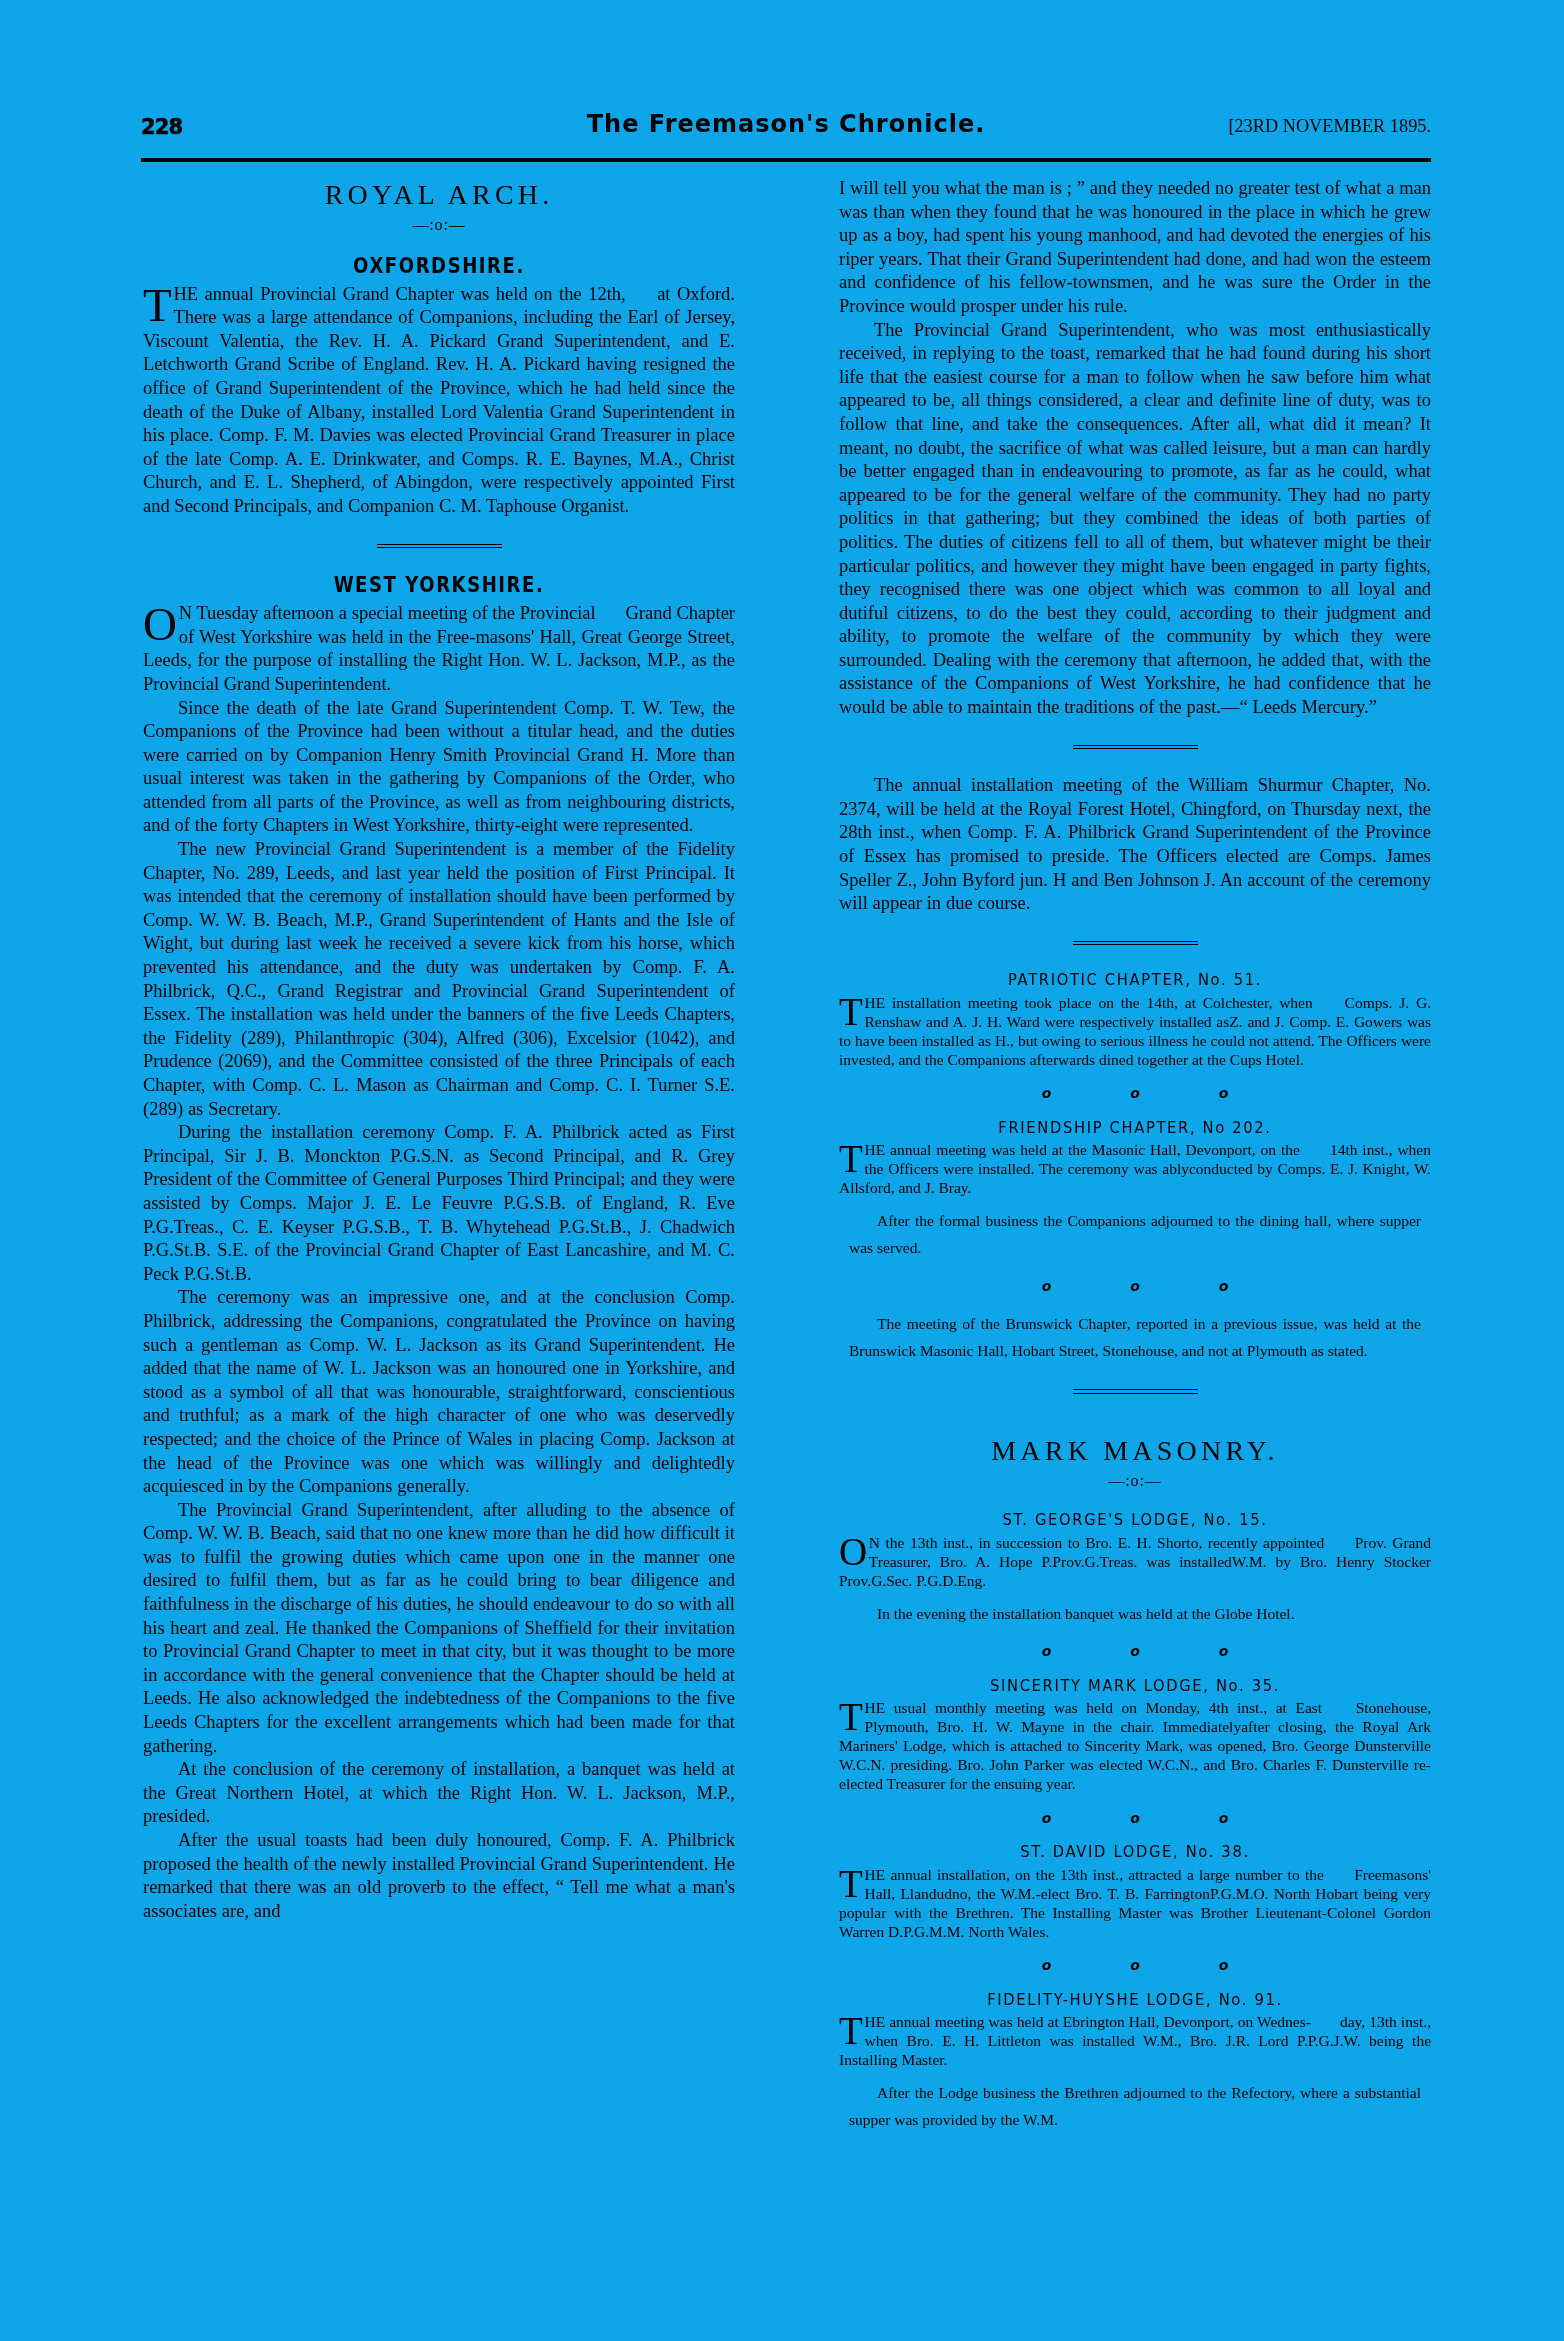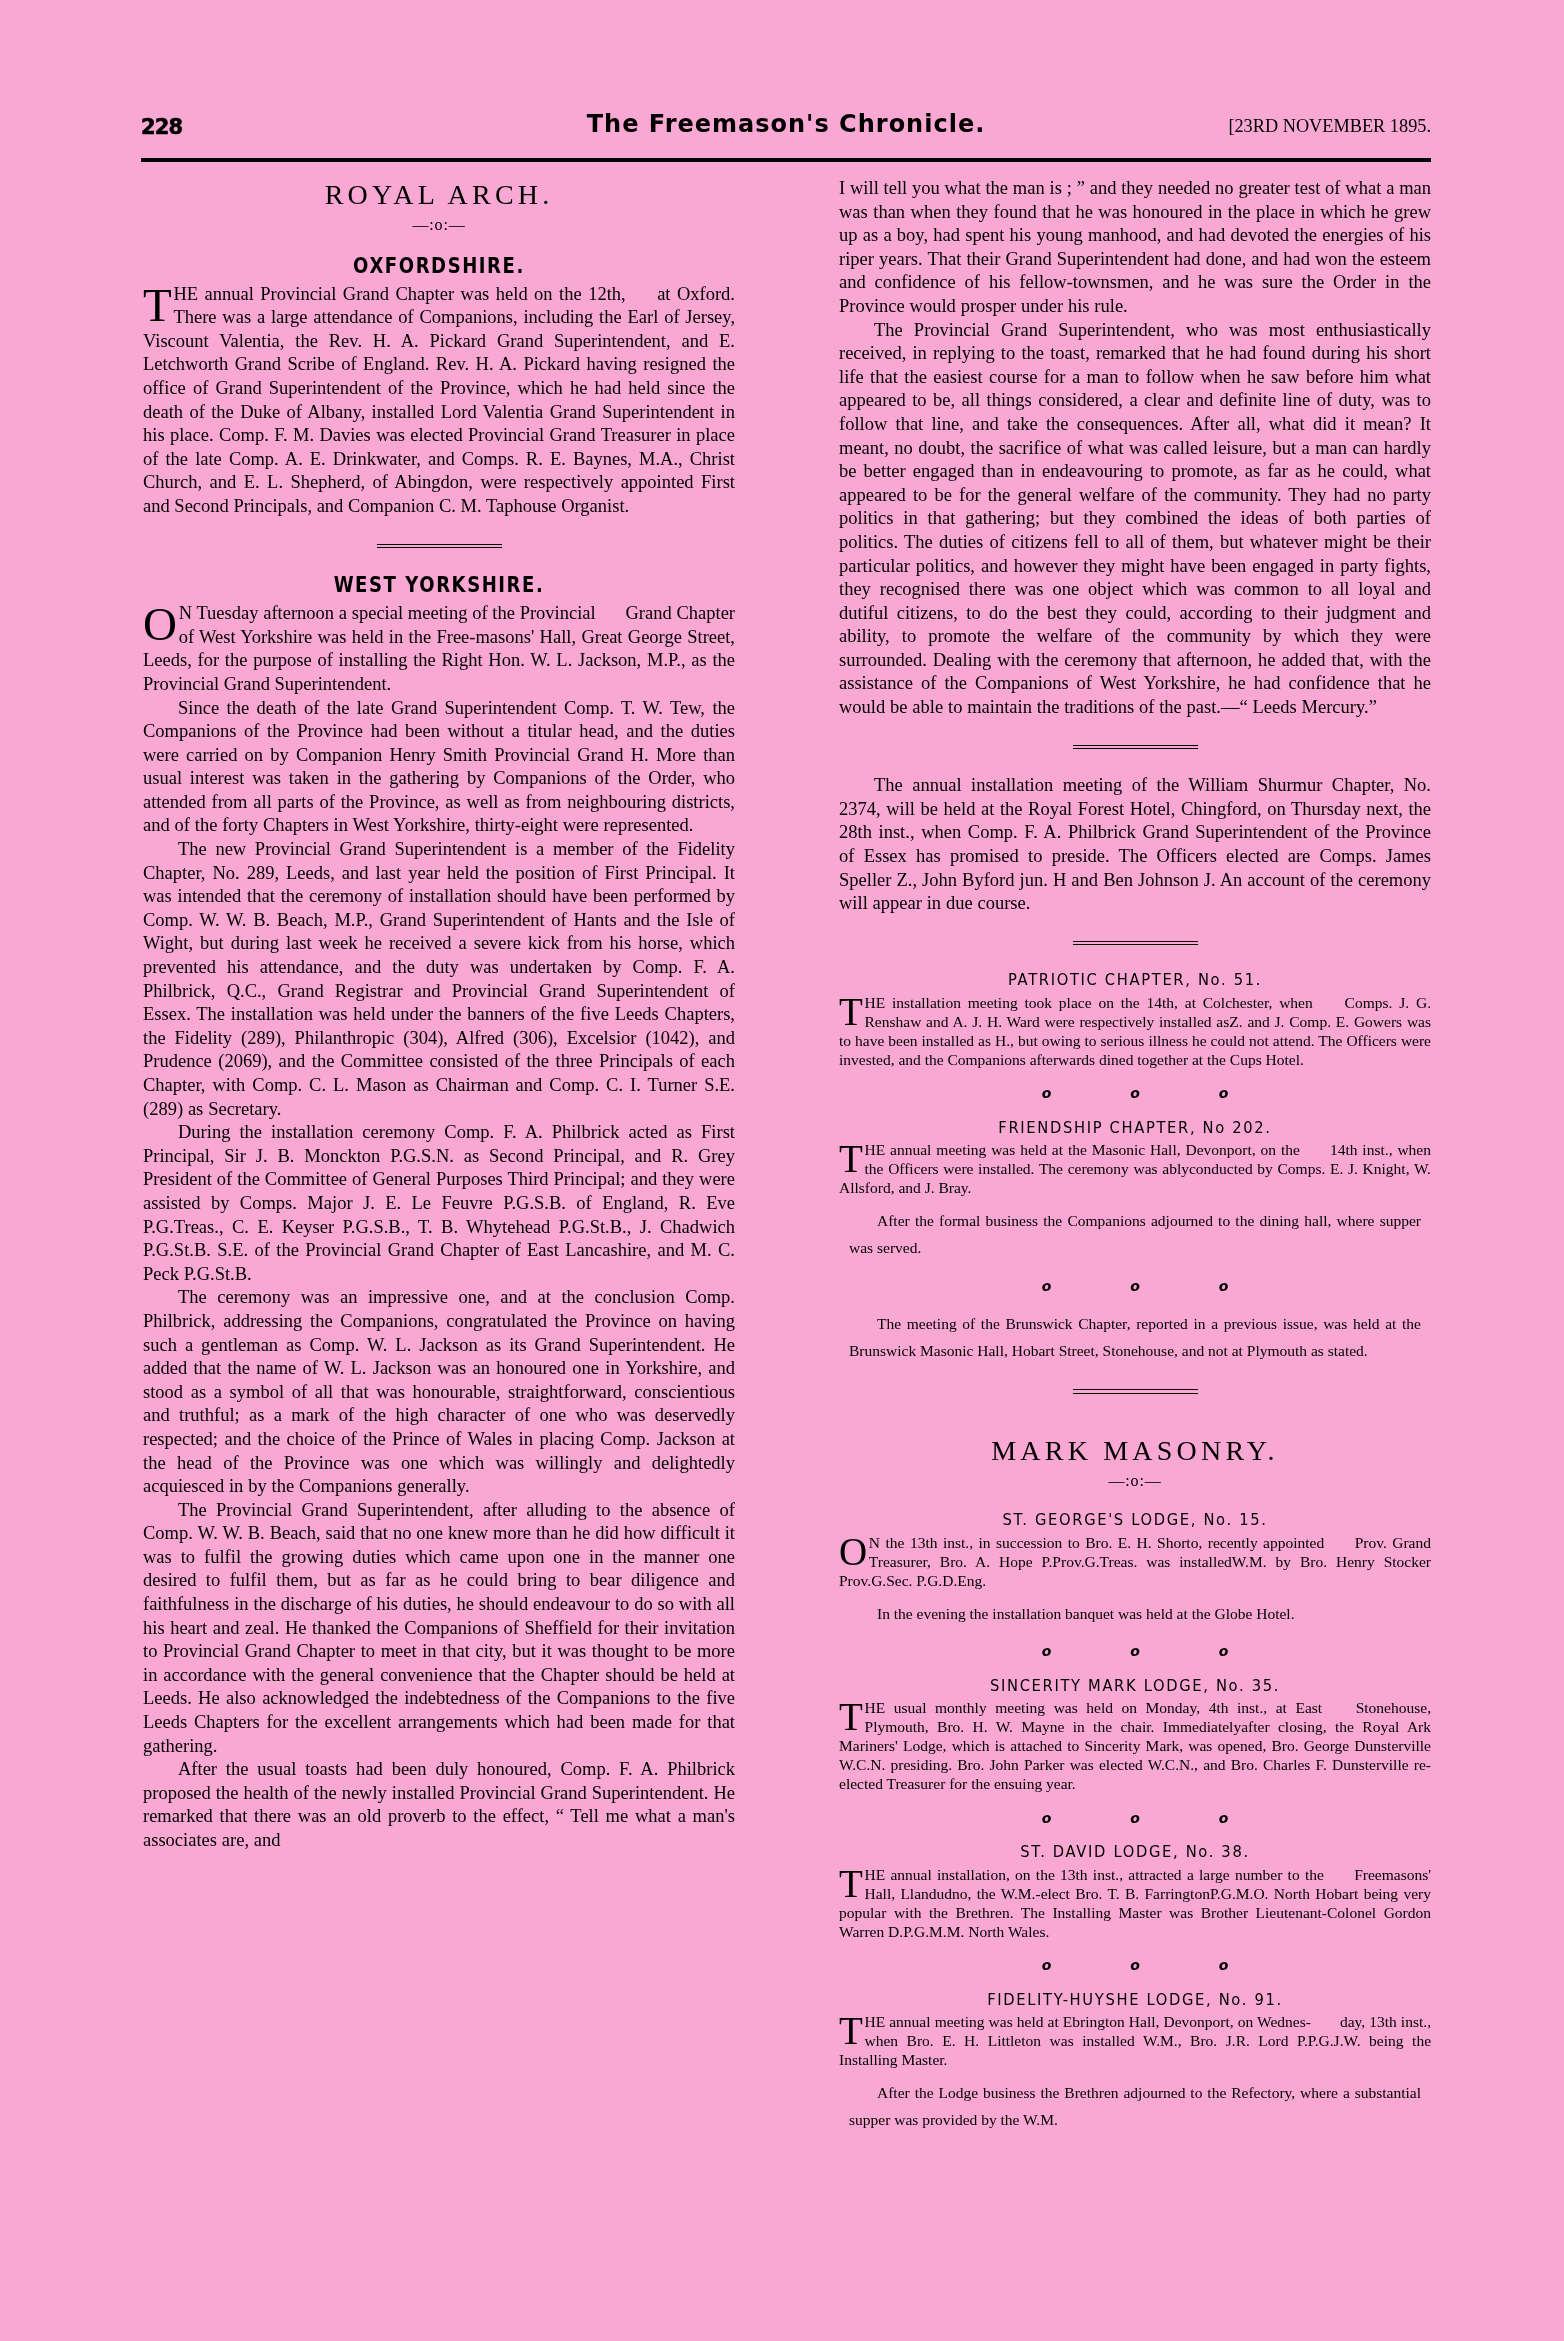--- a/index.html
+++ b/index.html
@@ -4,21 +4,21 @@
 <style>
   html, body {
     margin: 0;
     padding: 0;
     background: #ffffff;
   }
   .page {
     position: relative;
     width: 1564px;
     height: 2342px;
-    background: #f9a8d4;
+    background: #0ea5e9;
     margin: 0 auto;
     box-sizing: border-box;
     padding: 0;
     font-family: "Liberation Serif", "DejaVu Serif", serif;
     color: #000000;
     overflow: hidden;
   }
 
   
   .masthead {
@@ -215,20 +215,21 @@
     <div class="dropcap-para big">
       <span class="dc">O</span><span>N Tuesday afternoon a special meeting of the Provincial</span>
       <span class="ind2"></span><span>Grand Chapter of West Yorkshire was held in the Free-</span><span>masons' Hall, Great George Street, Leeds, for the purpose of installing the Right Hon. W. L. Jackson, M.P., as the Provincial Grand Superintendent.</span>
     </div>
 
     <p class="body">Since the death of the late Grand Superintendent Comp. T. W. Tew, the Companions of the Province had been without a titular head, and the duties were carried on by Companion Henry Smith Provincial Grand H. More than usual interest was taken in the gathering by Companions of the Order, who attended from all parts of the Province, as well as from neighbouring districts, and of the forty Chapters in West Yorkshire, thirty-eight were represented.</p>
     <p class="body">The new Provincial Grand Superintendent is a member of the Fidelity Chapter, No. 289, Leeds, and last year held the position of First Principal. It was intended that the ceremony of installation should have been performed by Comp. W. W. B. Beach, M.P., Grand Superintendent of Hants and the Isle of Wight, but during last week he received a severe kick from his horse, which prevented his attendance, and the duty was undertaken by Comp. F. A. Philbrick, Q.C., Grand Registrar and Provincial Grand Superintendent of Essex. The installation was held under the banners of the five Leeds Chapters, the Fidelity (289), Philanthropic (304), Alfred (306), Excelsior (1042), and Prudence (2069), and the Committee consisted of the three Principals of each Chapter, with Comp. C. L. Mason as Chairman and Comp. C. I. Turner S.E. (289) as Secretary.</p>
     <p class="body">During the installation ceremony Comp. F. A. Philbrick acted as First Principal, Sir J. B. Monckton P.G.S.N. as Second Principal, and R. Grey President of the Committee of General Purposes Third Principal; and they were assisted by Comps. Major J. E. Le Feuvre P.G.S.B. of England, R. Eve P.G.Treas., C. E. Keyser P.G.S.B., T. B. Whytehead P.G.St.B., J. Chadwich P.G.St.B. S.E. of the Provincial Grand Chapter of East Lancashire, and M. C. Peck P.G.St.B.</p>
     <p class="body">The ceremony was an impressive one, and at the conclusion Comp. Philbrick, addressing the Companions, congratulated the Province on having such a gentleman as Comp. W. L. Jackson as its Grand Superintendent. He added that the name of W. L. Jackson was an honoured one in Yorkshire, and stood as a symbol of all that was honourable, straightforward, conscientious and truthful; as a mark of the high character of one who was deservedly respected; and the choice of the Prince of Wales in placing Comp. Jackson at the head of the Province was one which was willingly and delightedly acquiesced in by the Companions generally.</p>
     <p class="body">The Provincial Grand Superintendent, after alluding to the absence of Comp. W. W. B. Beach, said that no one knew more than he did how difficult it was to fulfil the growing duties which came upon one in the manner one desired to fulfil them, but as far as he could bring to bear diligence and faithfulness in the discharge of his duties, he should endeavour to do so with all his heart and zeal. He thanked the Companions of Sheffield for their invitation to Provincial Grand Chapter to meet in that city, but it was thought to be more in accordance with the general convenience that the Chapter should be held at Leeds. He also acknowledged the indebtedness of the Companions to the five Leeds Chapters for the excellent arrangements which had been made for that gathering.</p>
+    <p class="body">At the conclusion of the ceremony of installation, a banquet was held at the Great Northern Hotel, at which the Right Hon. W. L. Jackson, M.P., presided.</p>
     <p class="body">After the usual toasts had been duly honoured, Comp. F. A. Philbrick proposed the health of the newly installed Provincial Grand Superintendent. He remarked that there was an old proverb to the effect, “ Tell me what a man's associates are, and</p>
 
   </div>
 
   <div class="col col-right">
 
     <p class="body noindent">I will tell you what the man is ; ” and they needed no greater test of what a man was than when they found that he was honoured in the place in which he grew up as a boy, had spent his young manhood, and had devoted the energies of his riper years. That their Grand Superintendent had done, and had won the esteem and confidence of his fellow-townsmen, and he was sure the Order in the Province would prosper under his rule.</p>
     <p class="body">The Provincial Grand Superintendent, who was most enthusiastically received, in replying to the toast, remarked that he had found during his short life that the easiest course for a man to follow when he saw before him what appeared to be, all things considered, a clear and definite line of duty, was to follow that line, and take the consequences. After all, what did it mean? It meant, no doubt, the sacrifice of what was called leisure, but a man can hardly be better engaged than in endeavouring to promote, as far as he could, what appeared to be for the general welfare of the community. They had no party politics in that gathering; but they combined the ideas of both parties of politics. The duties of citizens fell to all of them, but whatever might be their particular politics, and however they might have been engaged in party fights, they recognised there was one object which was common to all loyal and dutiful citizens, to do the best they could, according to their judgment and ability, to promote the welfare of the community by which they were surrounded. Dealing with the ceremony that afternoon, he added that, with the assistance of the Companions of West Yorkshire, he had confidence that he would be able to maintain the traditions of the past.—“ Leeds Mercury.”</p>
 
     <hr class="sep-rule">

